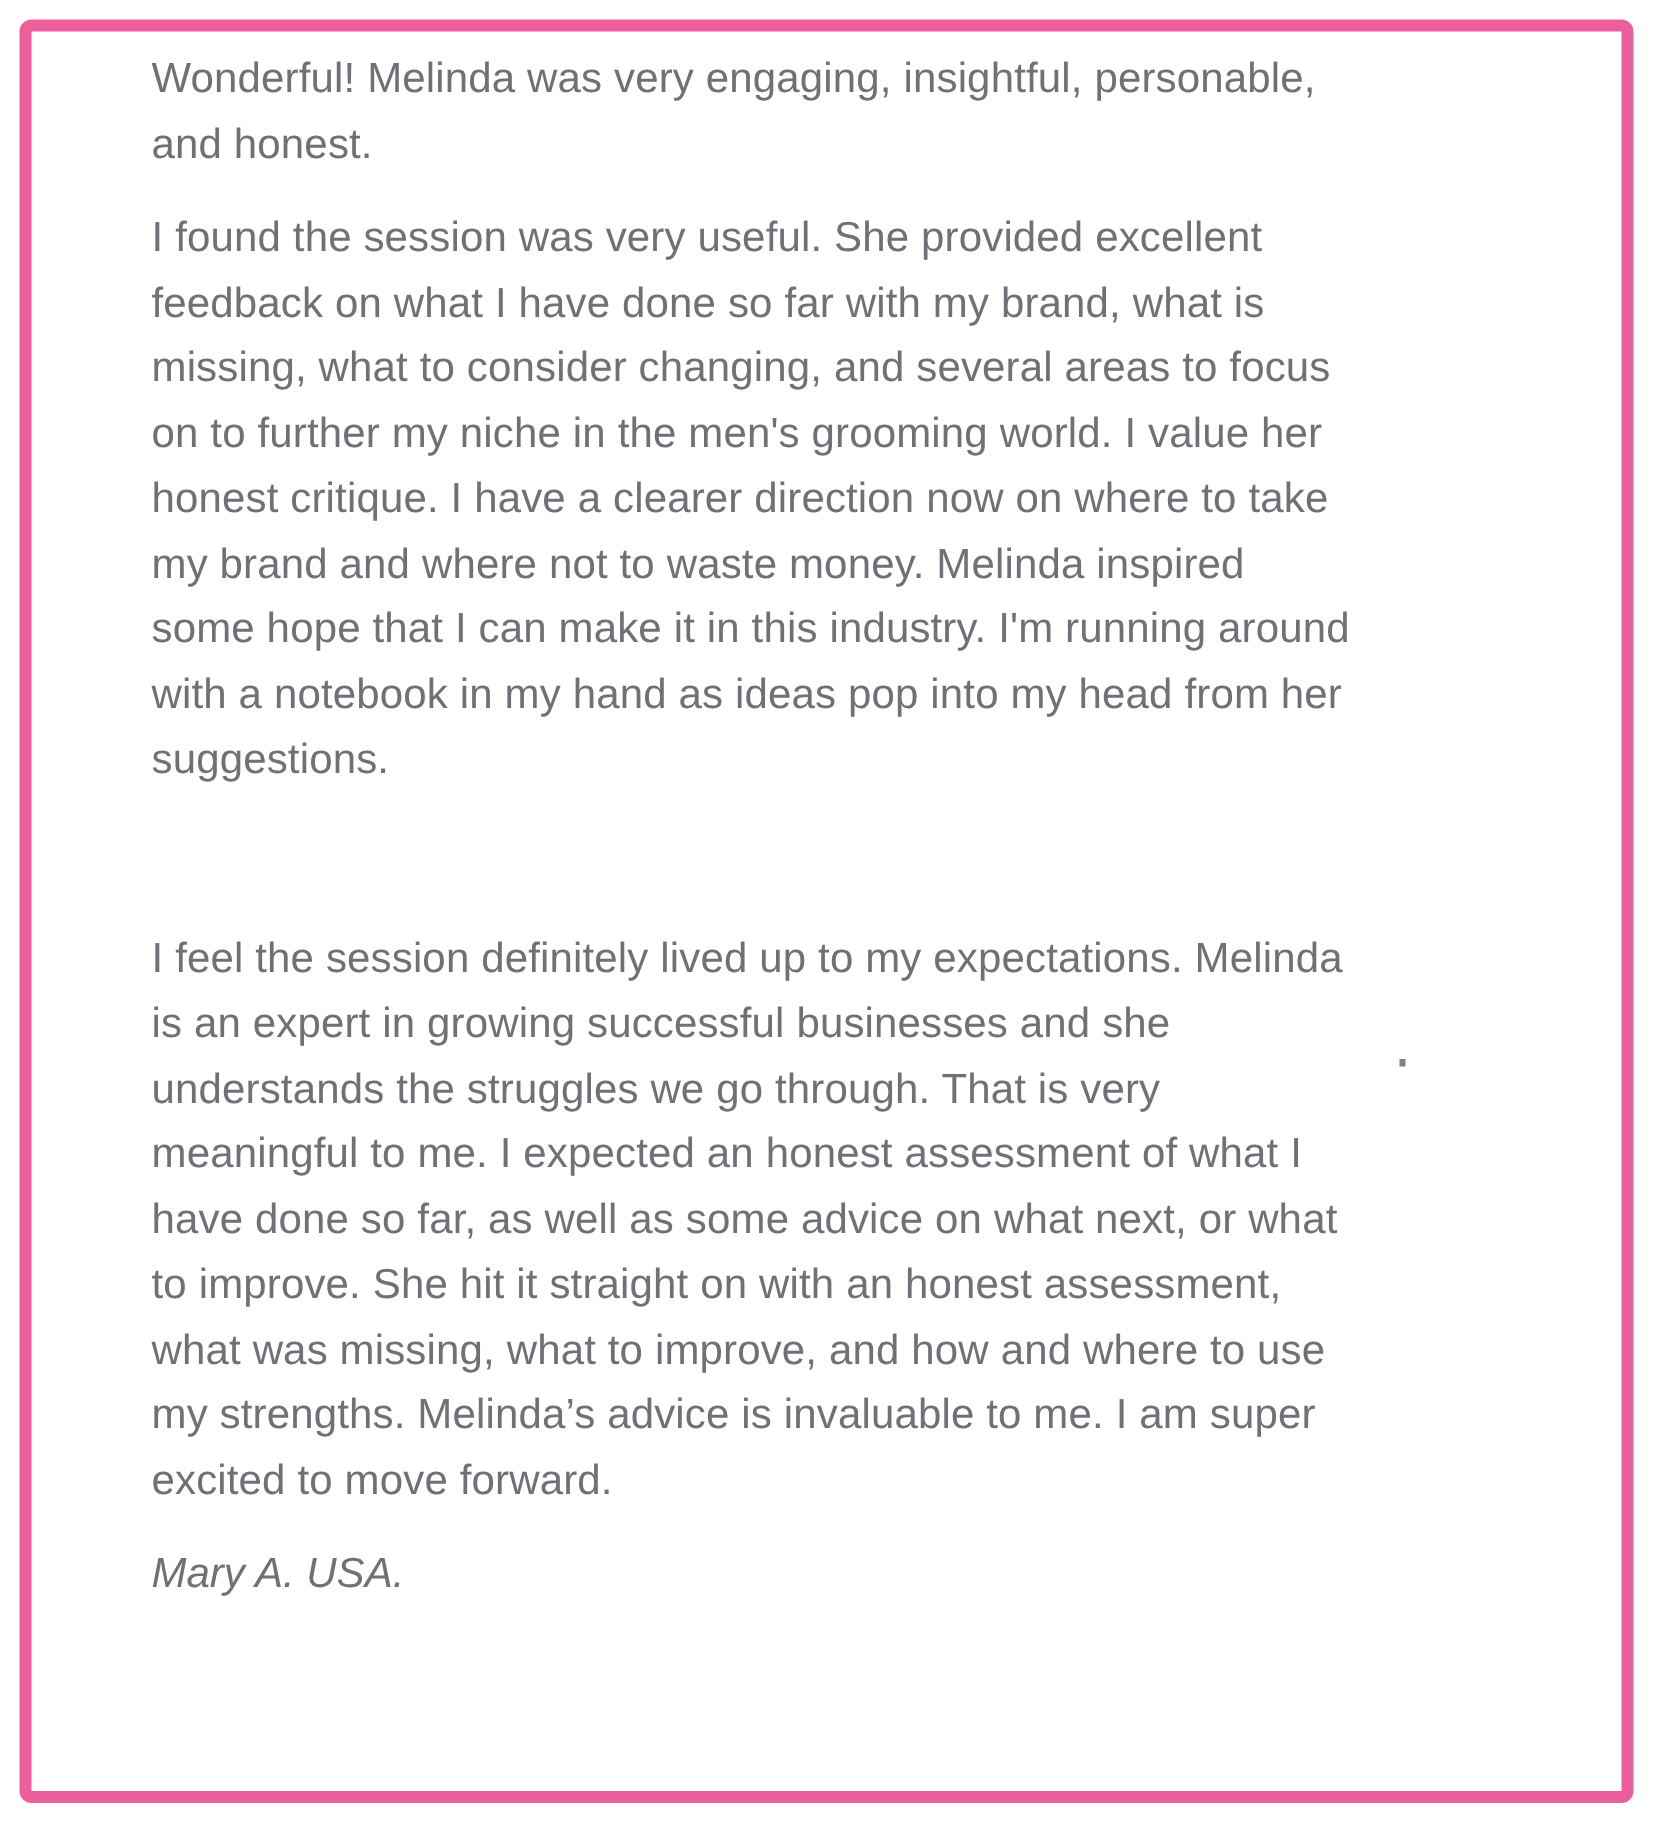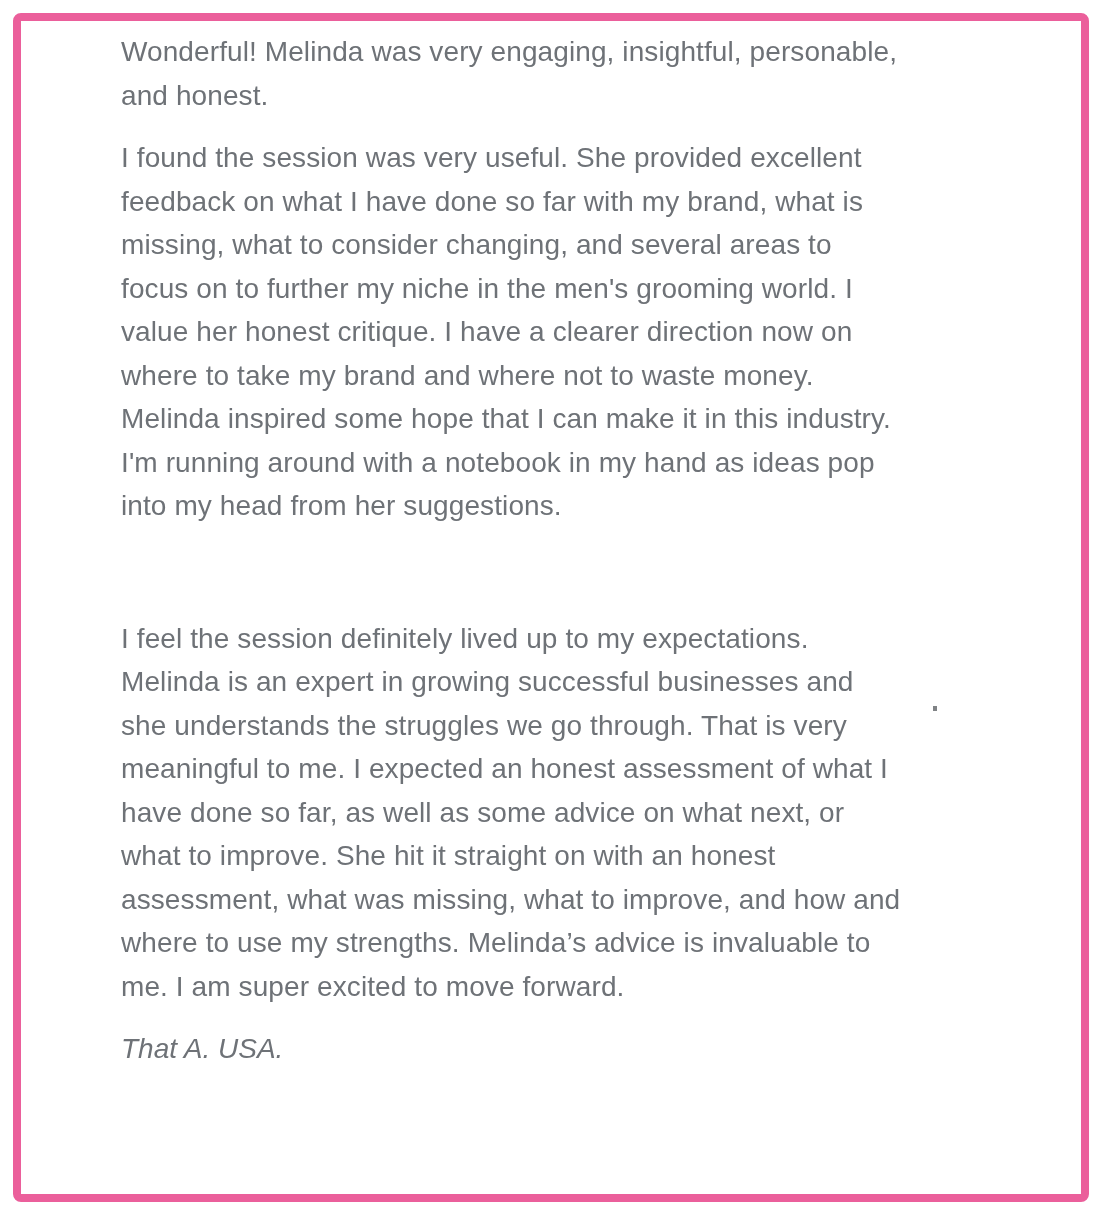--- a/index.html
+++ b/index.html
@@ -29,21 +29,21 @@
     height: 1189px;
     border: 8px solid var(--border);
     border-radius: 8px;
     background: var(--background);
   }
   .content {
     position: absolute;
     left: 0;
     top: 0;
     width: 100%;
-    padding: 9px 176px 0 100px;
+    padding: 9px 176px 0 80px;
   }
   .para {
     margin: 0 0 19px 0;
     font-size: 28px;
     line-height: 43.5px;
     color: var(--text);
     letter-spacing: 0.1px;
   }
   .spacer {
     height: 51px;
@@ -68,17 +68,17 @@
 </style>
 </head>
 <body>
 
 <div class="frame">
   <div class="content">
     <p class="para">Wonderful! Melinda was very engaging, insightful, personable, and honest.</p>
     <p class="para">I found the session was very useful. She provided excellent feedback on what I have done so far with my brand, what is missing, what to consider changing, and several areas to focus on to further my niche in the men's grooming world. I value her honest critique. I have a clearer direction now on where to take my brand and where not to waste money. Melinda inspired some hope that I can make it in this industry. I'm running around with a notebook in my hand as ideas pop into my head from her suggestions.</p>
     <div class="spacer"></div>
     <p class="para">I feel the session definitely lived up to my expectations. Melinda is an expert in growing successful businesses and she understands the struggles we go through. That is very meaningful to me. I expected an honest assessment of what I have done so far, as well as some advice on what next, or what to improve. She hit it straight on with an honest assessment, what was missing, what to improve, and how and where to use my strengths. Melinda’s advice is invaluable to me. I am super excited to move forward.</p>
-    <p class="signature">That A. USA.</p>
+    <p class="signature">Mary A. USA.</p>
   </div>
 </div>
 
 <span class="artifact-dot"></span>
 
 </body></html>

